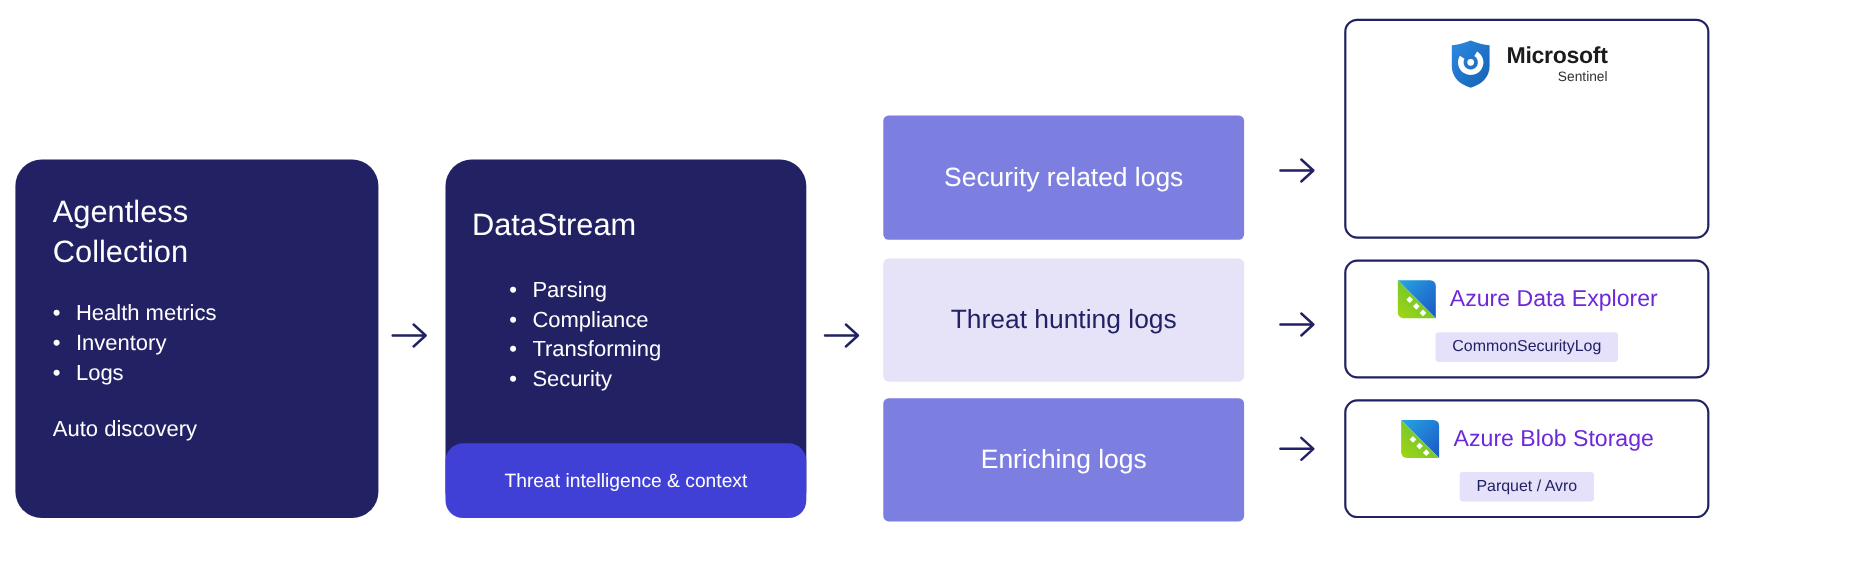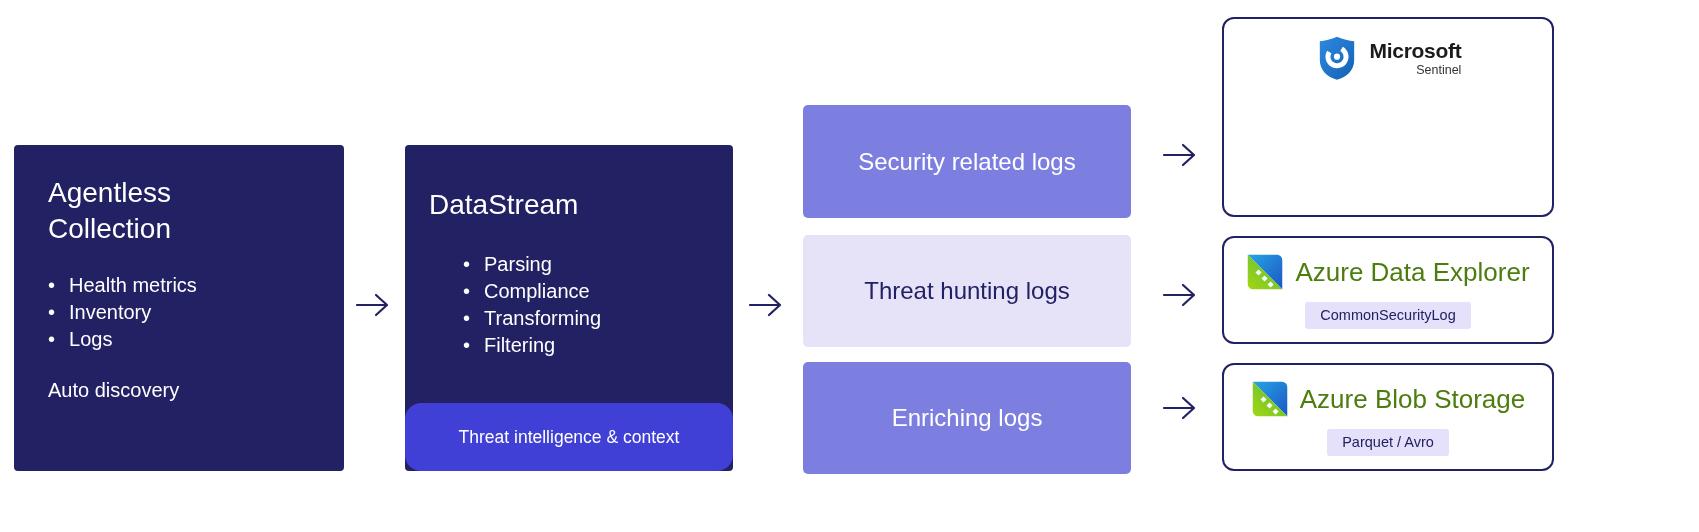--- a/index.html
+++ b/index.html
@@ -7,21 +7,21 @@
     position:relative;
     width:1699px;height:532px;
     background:#ffffff;
     font-family:"Liberation Sans", sans-serif;
     overflow:hidden;
   }
   
   .navy-box{
     position:absolute;
     background:#212163;
-    border-radius:4px;
+    border-radius:24px;
     color:#ffffff;
     box-sizing:border-box;
   }
   .box-collection{left:14px;top:145px;width:330px;height:326px;padding:30px 34px;}
   .box-datastream{left:405px;top:145px;width:328px;height:326px;padding:42px 24px;}
   .navy-title{
     font-size:28px;font-weight:500;line-height:1.27;margin:0;color:#ffffff;
   }
   .box-collection .navy-title{width:190px;}
   .bullet-list{list-style:none;margin:26px 0 0 0;padding:0;font-size:20px;line-height:27px;}
@@ -54,21 +54,21 @@
     position:absolute;left:1222px;width:332px;
     background:#ffffff;border:2px solid #212163;border-radius:12px;
     box-sizing:border-box;display:flex;flex-direction:column;align-items:center;
   }
   .dest-sentinel{top:17px;height:200px;}
   .dest-adx{top:236px;height:108px;}
   .dest-blob{top:363px;height:108px;}
   .dest-header{display:flex;align-items:center;gap:11px;}
   .dest-sentinel .dest-header{margin-top:16px;}
   .dest-adx .dest-header,.dest-blob .dest-header{margin-top:15px;}
-  .dest-name{font-size:26px;color:#4d7c0f;}
+  .dest-name{font-size:21px;color:#6d28d9;}
   .ms-wordmark{display:flex;flex-direction:column;align-items:flex-end;}
   .ms-name{font-size:21px;font-weight:700;color:#1b1b1b;letter-spacing:-0.3px;line-height:1.05;}
   .ms-sub{font-size:12.5px;color:#333333;margin-top:1px;}
   .tag-list{display:flex;flex-direction:column;align-items:center;gap:9px;margin-top:12px;}
   .dest-adx .tag-list,.dest-blob .tag-list{margin-top:11px;}
   .tag{
     background:#e5e1fa;color:#212163;
     font-size:14.5px;line-height:1;
     padding:6px 15px;border-radius:3px;white-space:nowrap;
   }
@@ -113,21 +113,21 @@
       <li>
         <span class="bullet-dot">•</span>
         <span>Compliance</span>
       </li>
       <li>
         <span class="bullet-dot">•</span>
         <span>Transforming</span>
       </li>
       <li>
         <span class="bullet-dot">•</span>
-        <span>Filtering</span>
+        <span>Security</span>
       </li>
     </ul>
     <div class="ds-banner">Threat intelligence &amp; context</div>
   </div>
 
   <svg class="flow-arrow" style="left:748px;top:291px;" viewBox="0 0 38 28">
     <path d="M2 14 H31 M21 4 L32 14 L21 24"></path>
   </svg>
 
   <div class="log-box log-solid log-a">

